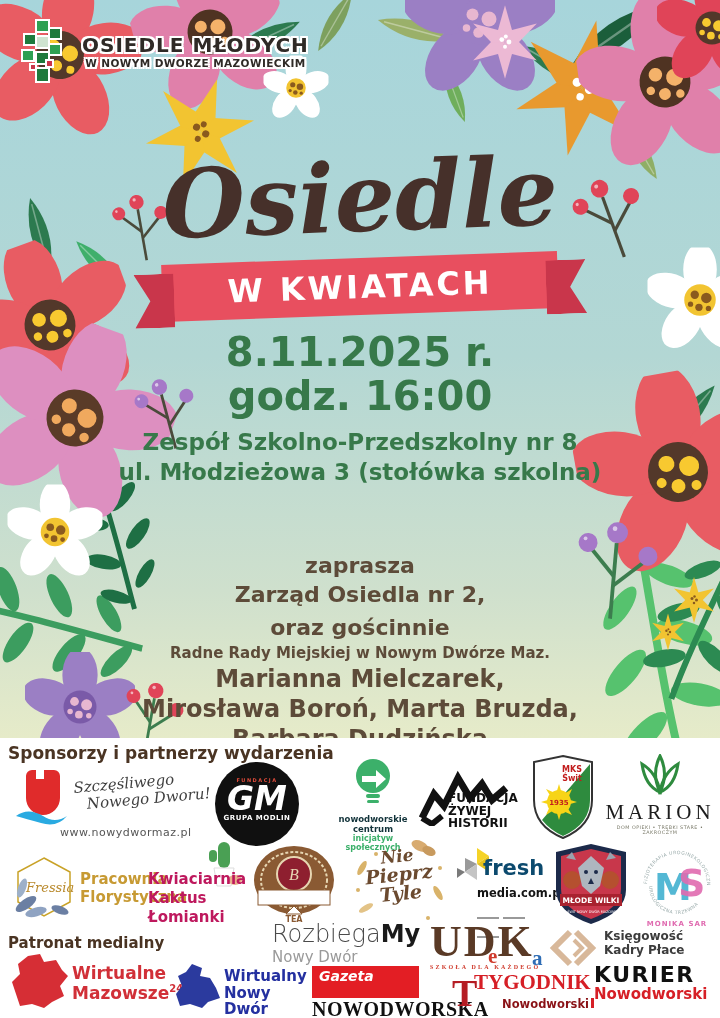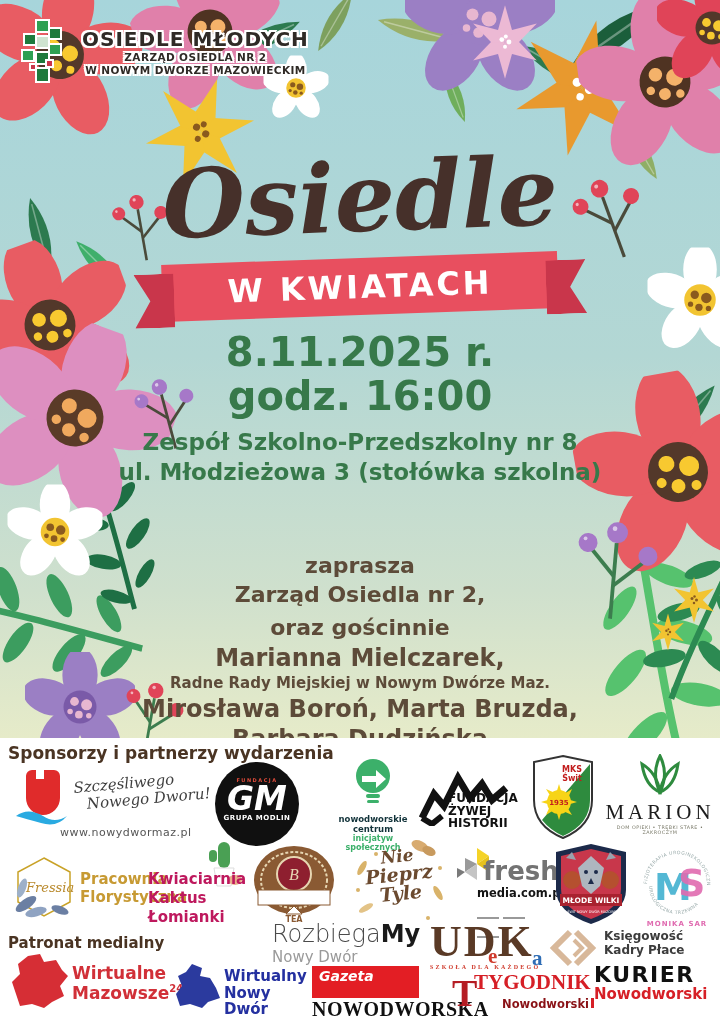--- a/index.html
+++ b/index.html
@@ -61,21 +61,21 @@
 
   .fr-txt{font-size:15px;font-weight:800;color:#c79a33;line-height:1.2;}
   .fr-name{font-family:"DejaVu Serif",serif;font-style:italic;font-size:13px;color:#b98a2e;}
 
   .kk-txt{font-size:15px;font-weight:700;color:#be185d;line-height:1.25;}
 
   .basilur-name{fill:#fff;font-size:12px;font-weight:bold;font-family:"Liberation Serif",serif;}
   .npt{font-family:"DejaVu Serif",serif;font-style:italic;font-weight:bold;color:#6b4a2f;text-align:center;line-height:1.0;transform:rotate(-6deg);}
   .npt .l1{font-size:17px;}.npt .l2{font-size:19px;}.npt .l3{font-size:19px;}
 
-  .fresh-name{font-size:26px;font-weight:800;color:#737373;line-height:1;}
+  .fresh-name{font-size:21px;font-weight:800;color:#0c4a6e;line-height:1;}
   .fresh-sub{font-size:11.5px;font-weight:800;color:#141414;}
   .fresh-bars span{display:inline-block;width:22px;height:2px;background:#999;margin-right:4px;}
 
   .monika-name{font-size:7px;font-weight:800;color:#e06bb0;letter-spacing:1px;text-align:center;}
 
   .pm-red{color:#d13038;font-weight:600;font-size:17px;line-height:1.1;}
   .pm-red sup{font-size:10px;}
   .pm-blue{color:#2430a0;font-weight:800;font-size:15px;line-height:1.1;}
 
   .rb-1{font-size:24px;color:#4a4a4a;font-weight:300;}
@@ -302,21 +302,20 @@
         <rect x="33" y="28" width="12" height="11" fill="#2ea052"></rect>
         <rect x="6" y="34" width="12" height="11" fill="#2ea052"></rect>
         <rect x="20" y="36" width="13" height="12" fill="#1e7a3c"></rect>
         <rect x="20" y="52" width="13" height="14" fill="#1e7a3c"></rect>
         <rect x="30" y="44" width="7" height="7" fill="#c8354a"></rect>
         <rect x="14" y="48" width="6" height="6" fill="#c8354a"></rect>
       </g>
     </svg>
     <div class="org-text">
       <div class="org-name">OSIEDLE MŁODYCH</div>
-      <div class="org-sub">ZARZĄD OSIEDLA NR 2</div>
       <div class="org-sub">W NOWYM DWORZE MAZOWIECKIM</div>
     </div>
   </div>
 
   <div class="title">Osiedle</div>
   <div class="ribbon">
     <span class="ribbon-text">W KWIATACH</span>
   </div>
 
   <div class="ctr" style="top:330px">
@@ -326,22 +325,22 @@
   <div class="ctr" style="top:428px">
     <div class="green venue">Zespół Szkolno-Przedszkolny nr 8</div>
     <div class="green venue">ul. Młodzieżowa 3 (stołówka szkolna)</div>
   </div>
   <div class="ctr" style="top:552px">
     <div class="brown inv">zaprasza</div>
     <div class="brown inv">Zarząd Osiedla nr 2,</div>
   </div>
   <div class="ctr" style="top:614px">
     <div class="brown inv">oraz gościnnie</div>
+    <div class="brown guest-small">Radne Rady Miejskiej w Nowym Dwórze Maz.</div>
     <div class="brown guest-big">Marianna Mielczarek,</div>
-    <div class="brown guest-small">Radne Rady Miejskiej w Nowym Dwórze Maz.</div>
     <div class="brown guest-big">Mirosława Boroń, Marta Bruzda,</div>
     <div class="brown guest-big">Barbara Dudzińska</div>
   </div>
 
   <div class="bottom">
     <div class="sec-head" style="left:8px;top:5px;font-size:17px">Sponsorzy i partnerzy wydarzenia</div>
 
     <div class="lg" style="left:12px;top:28px;width:180px;height:78px">
       <svg class="abs" style="left:0;top:0" width="58" height="62" viewBox="0 0 58 62">
         <path d="M8,4 h10 v9 h8 v-9 h10 a6,6 0 0 1 6,6 v22 a17,17 0 0 1 -34,0 v-22 a6,6 0 0 1 6,-6 z" fill="#e02b2b" transform="translate(6,0)"></path>

